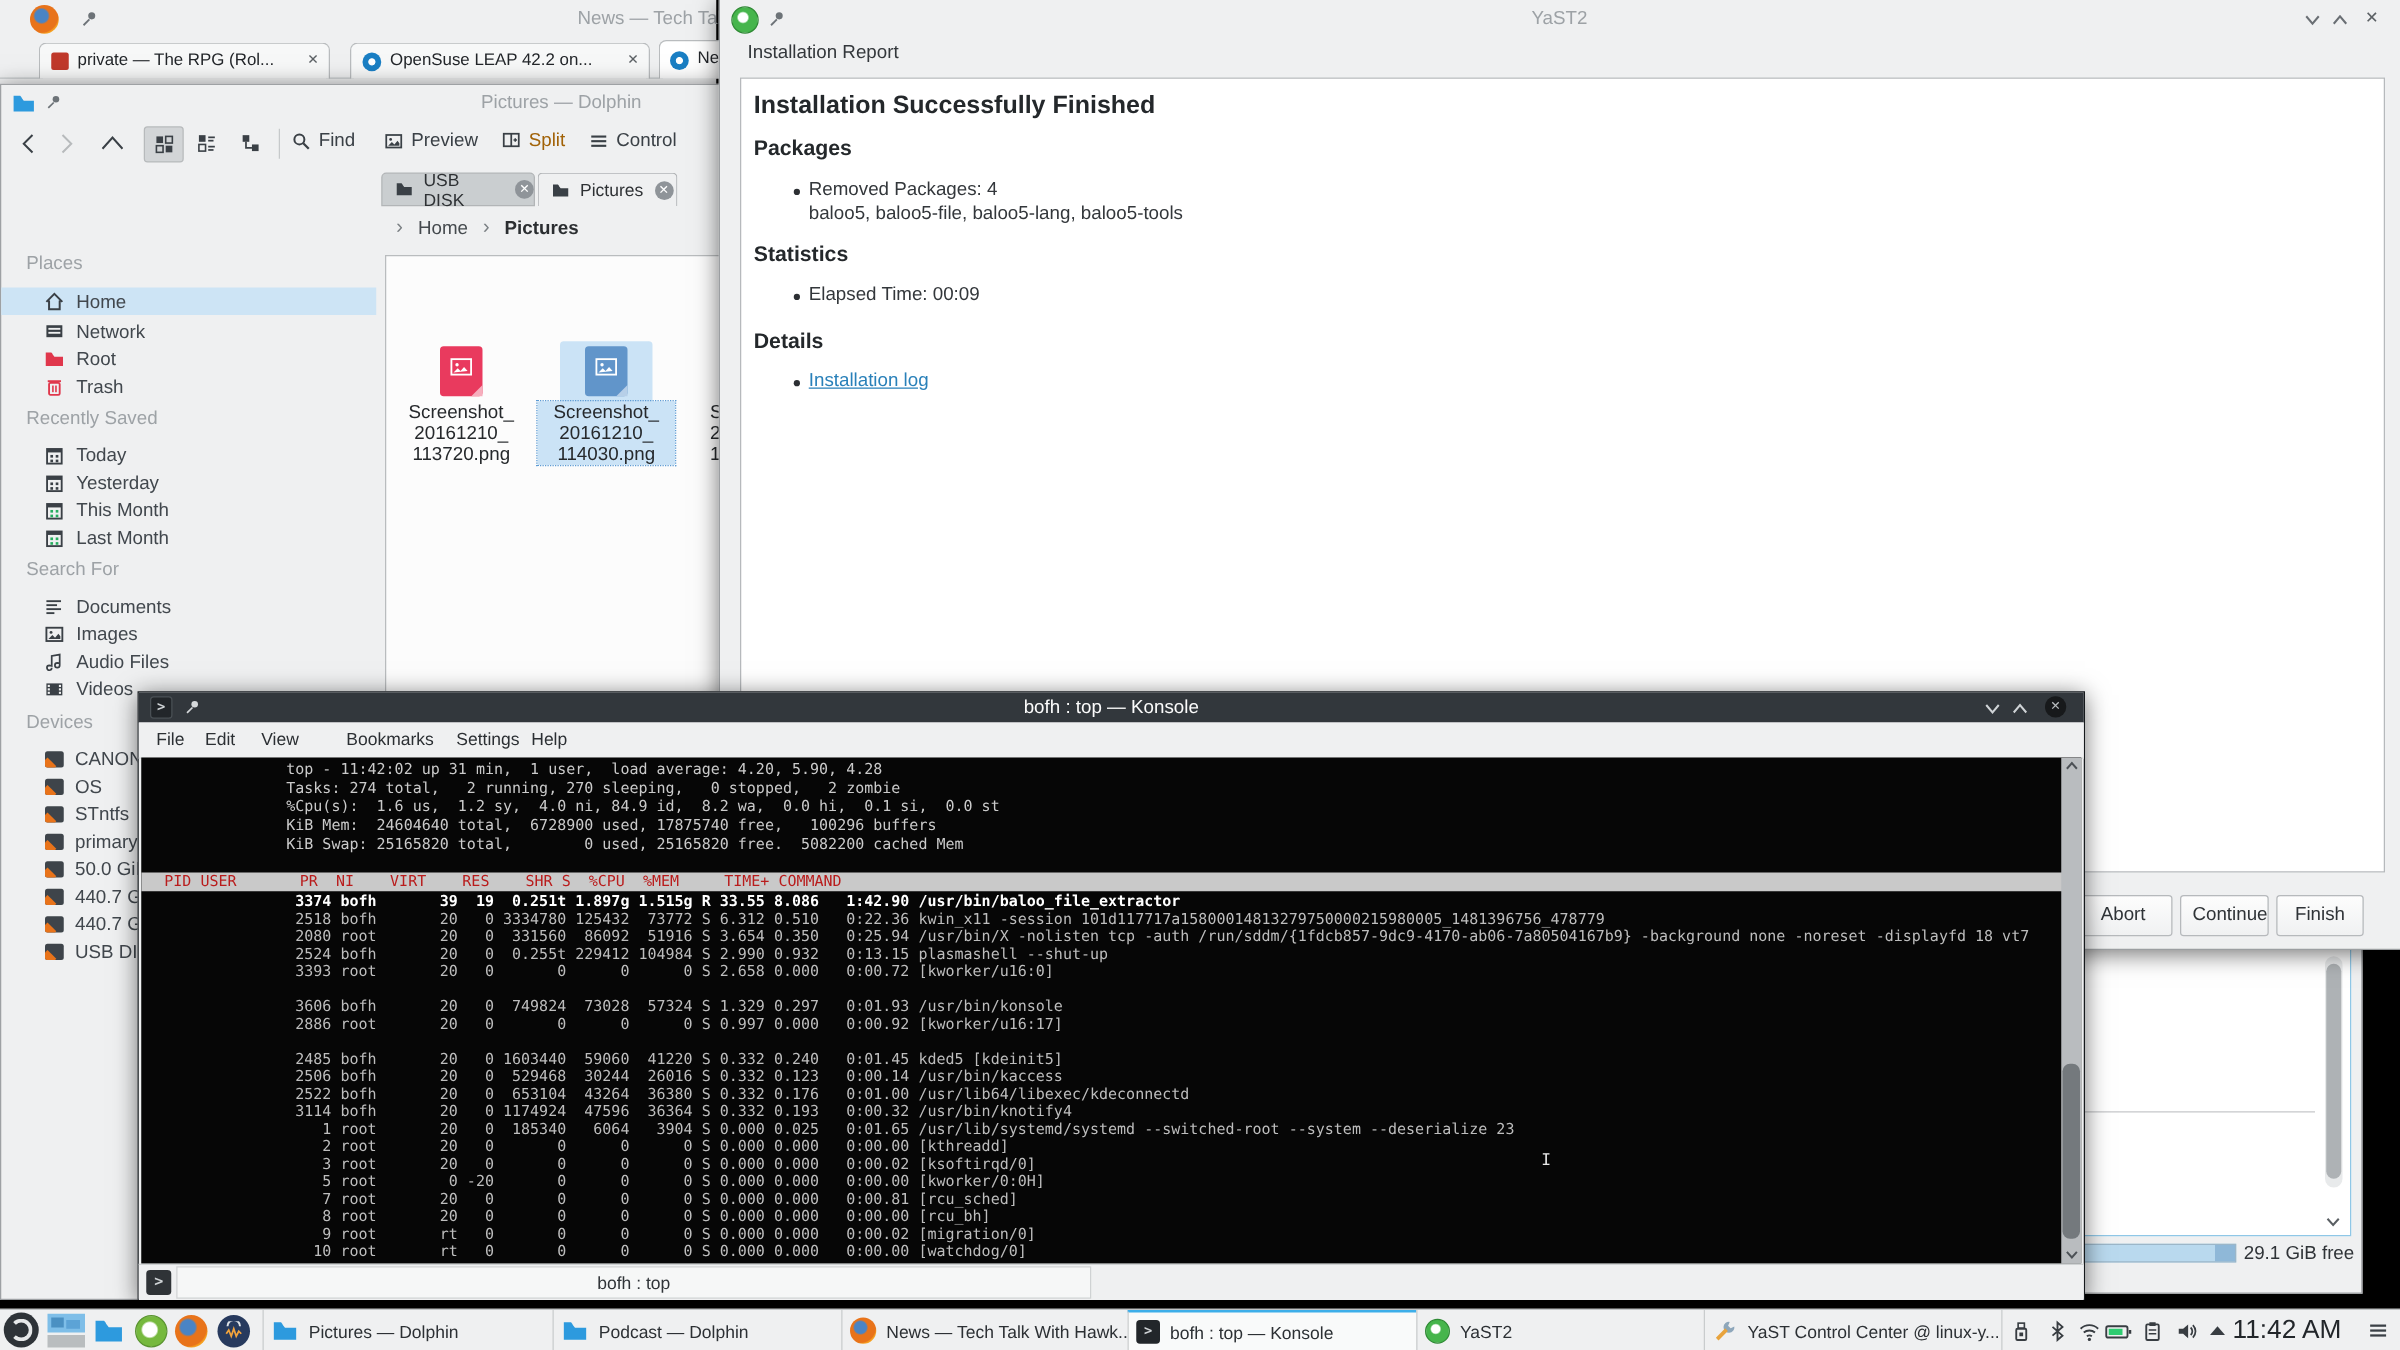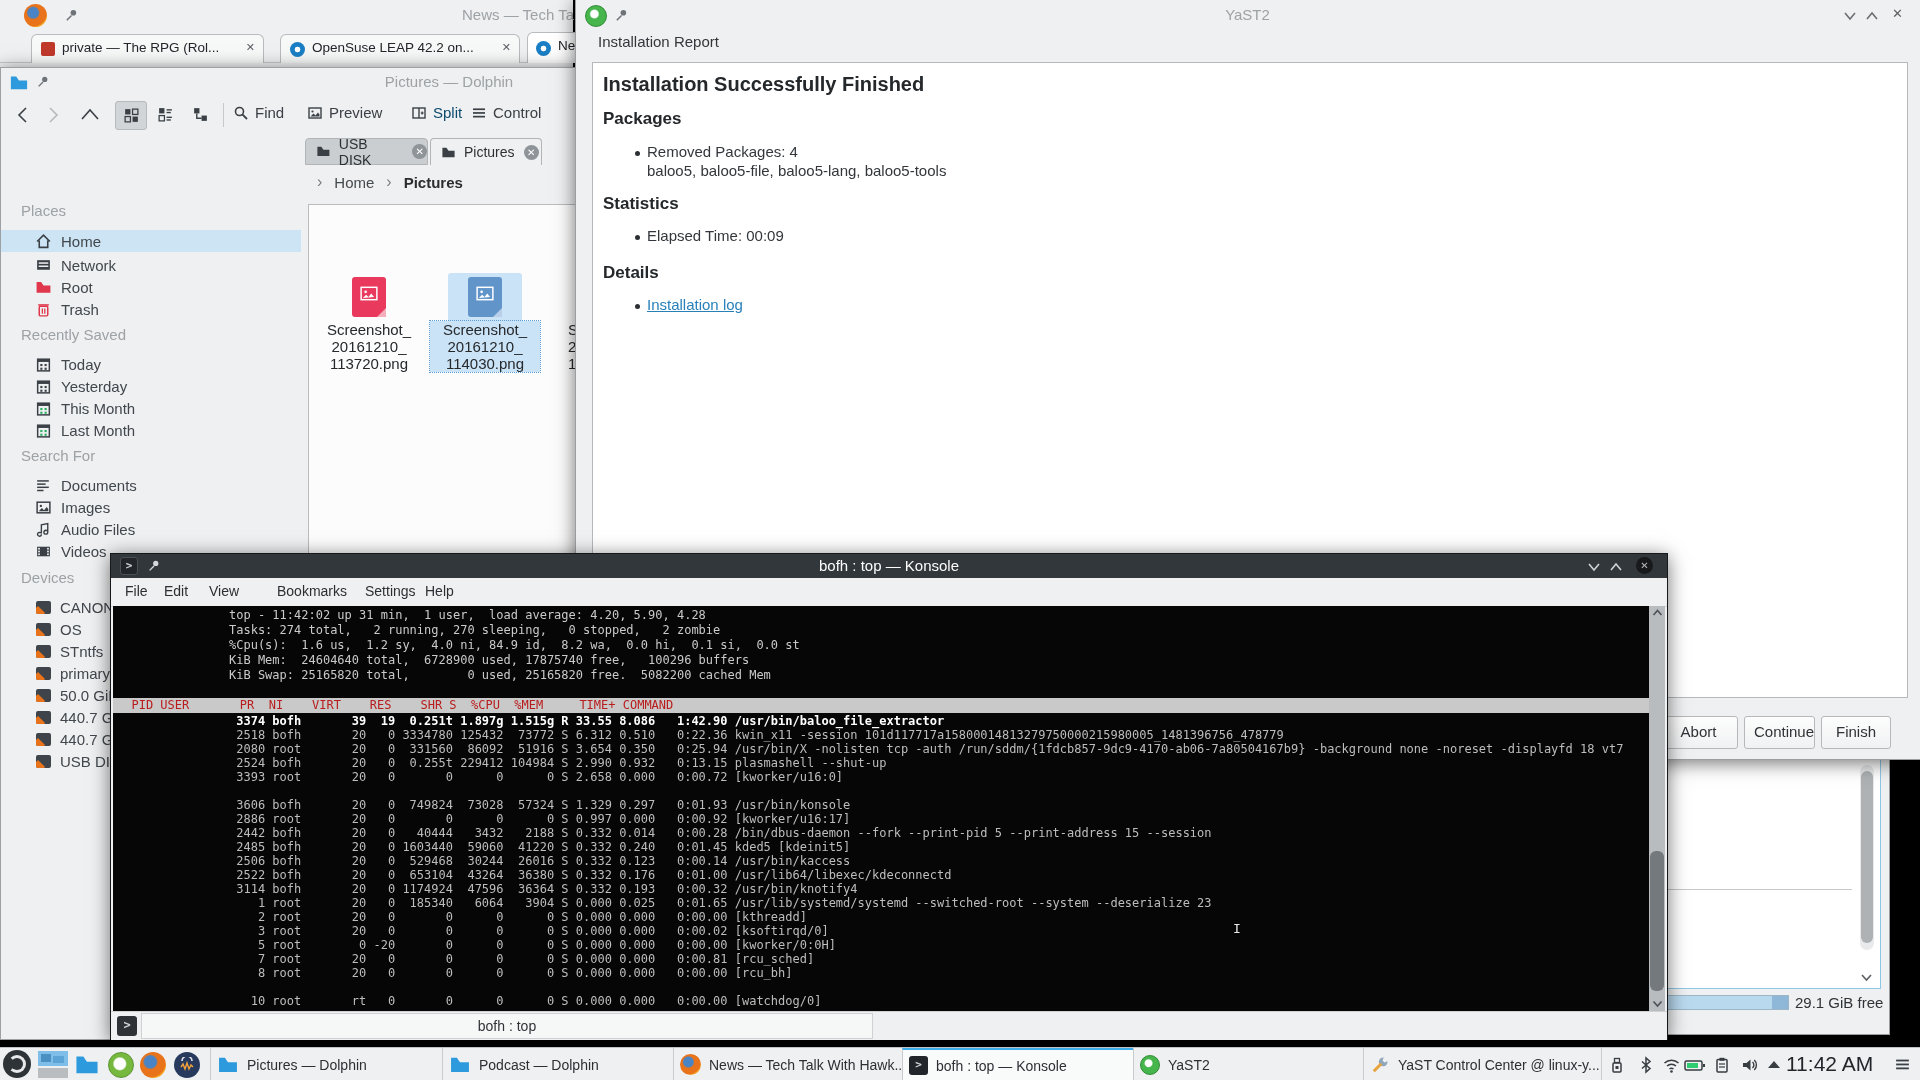--- a/index.html
+++ b/index.html
@@ -206,21 +206,21 @@
             <use href="#sym-search"></use>
           </svg>
         <span style="font-size:15px;margin-left:6px;">Find</span>
       </div>
       <div class="abs" style="left:306px;top:8px;display:flex;align-items:center;color:#3a4046;">
         <svg width="16" height="16" viewBox="0 0 16 16">
             <use href="#sym-img"></use>
           </svg>
         <span style="font-size:15px;margin-left:6px;">Preview</span>
       </div>
-      <div class="abs" style="left:410px;top:8px;display:flex;align-items:flex-end;color:#0c4a6e;">
+      <div class="abs" style="left:400px;top:8px;display:flex;align-items:flex-start;color:#a16207;">
         <svg width="16" height="16">
             <use href="#sym-split"></use>
           </svg>
         <span style="font-size:15px;margin-left:6px;">Split</span>
       </div>
       <div class="abs" style="left:470px;top:8px;display:flex;align-items:center;color:#3a4046;">
         <svg width="16" height="16">
             <use href="#sym-burger"></use>
           </svg>
         <span style="font-size:15px;margin-left:6px;">Control</span>
@@ -490,31 +490,31 @@
       <div class="tsum" style="top:47px">KiB Mem:  24604640 total,  6728900 used, 17875740 free,   100296 buffers</div>
       <div class="tsum" style="top:62px">KiB Swap: 25165820 total,        0 used, 25165820 free.  5082200 cached Mem</div>
       <div class="abs mono" style="left:0;top:92px;width:1536px;height:15px;background:#c9c9c9;color:#b91c1c;font-size:12px;line-height:15px;padding-left:4px;">  PID USER       PR  NI    VIRT    RES    SHR S  %CPU  %MEM     TIME+ COMMAND</div>
       <div class="trow b" style="top:108px"> 3374 bofh       39  19  0.251t 1.897g 1.515g R 33.55 8.086   1:42.90 /usr/bin/baloo_file_extractor</div>
       <div class="trow" style="top:122px"> 2518 bofh       20   0 3334780 125432  73772 S 6.312 0.510   0:22.36 kwin_x11 -session 101d117717a15800014813279750000215980005_1481396756_478779</div>
       <div class="trow" style="top:136px"> 2080 root       20   0  331560  86092  51916 S 3.654 0.350   0:25.94 /usr/bin/X -nolisten tcp -auth /run/sddm/{1fdcb857-9dc9-4170-ab06-7a80504167b9} -background none -noreset -displayfd 18 vt7</div>
       <div class="trow" style="top:150px"> 2524 bofh       20   0  0.255t 229412 104984 S 2.990 0.932   0:13.15 plasmashell --shut-up</div>
       <div class="trow" style="top:164px"> 3393 root       20   0       0      0      0 S 2.658 0.000   0:00.72 [kworker/u16:0]</div>
       <div class="trow" style="top:192px"> 3606 bofh       20   0  749824  73028  57324 S 1.329 0.297   0:01.93 /usr/bin/konsole</div>
       <div class="trow" style="top:206px"> 2886 root       20   0       0      0      0 S 0.997 0.000   0:00.92 [kworker/u16:17]</div>
-      <div class="trow" style="top:220px"> 2442 bofh       20   0   40444   3432   2188 S 0.332 0.014   0:00.28 /bin/dbus-daemon --fork --print-pid 5 --print-address 15 --session</div>
       <div class="trow" style="top:234px"> 2485 bofh       20   0 1603440  59060  41220 S 0.332 0.240   0:01.45 kded5 [kdeinit5]</div>
       <div class="trow" style="top:248px"> 2506 bofh       20   0  529468  30244  26016 S 0.332 0.123   0:00.14 /usr/bin/kaccess</div>
       <div class="trow" style="top:262px"> 2522 bofh       20   0  653104  43264  36380 S 0.332 0.176   0:01.00 /usr/lib64/libexec/kdeconnectd</div>
       <div class="trow" style="top:276px"> 3114 bofh       20   0 1174924  47596  36364 S 0.332 0.193   0:00.32 /usr/bin/knotify4</div>
       <div class="trow" style="top:290px">    1 root       20   0  185340   6064   3904 S 0.000 0.025   0:01.65 /usr/lib/systemd/systemd --switched-root --system --deserialize 23</div>
       <div class="trow" style="top:304px">    2 root       20   0       0      0      0 S 0.000 0.000   0:00.00 [kthreadd]</div>
       <div class="trow" style="top:318px">    3 root       20   0       0      0      0 S 0.000 0.000   0:00.02 [ksoftirqd/0]</div>
       <div class="trow" style="top:332px">    5 root        0 -20       0      0      0 S 0.000 0.000   0:00.00 [kworker/0:0H]</div>
       <div class="trow" style="top:346px">    7 root       20   0       0      0      0 S 0.000 0.000   0:00.81 [rcu_sched]</div>
       <div class="trow" style="top:360px">    8 root       20   0       0      0      0 S 0.000 0.000   0:00.00 [rcu_bh]</div>
+      <div class="trow" style="top:374px">    9 root       rt   0       0      0      0 S 0.000 0.000   0:00.02 [migration/0]</div>
       <div class="trow" style="top:388px">   10 root       rt   0       0      0      0 S 0.000 0.000   0:00.00 [watchdog/0]</div>
       <span class="abs mono" style="left:1120px;top:315px;color:#e8e8e8;font-size:13px;">I</span>
 
       <div class="abs" style="right:0;top:0;width:16px;height:405px;background:#b9bcbf;">
         <svg class="abs chev" style="left:3px;top:3px" width="11" height="8">
             <polyline points="1.5,6 5.5,1.5 9.5,6" stroke="#4c5156"></polyline>
           </svg>
         <div class="abs" style="left:1px;top:245px;width:14px;height:140px;background:#74797d;border-radius:6px;"></div>
         <svg class="abs chev" style="left:3px;bottom:3px" width="11" height="8">
             <polyline points="1.5,1.5 5.5,6 9.5,1.5" stroke="#4c5156"></polyline>

